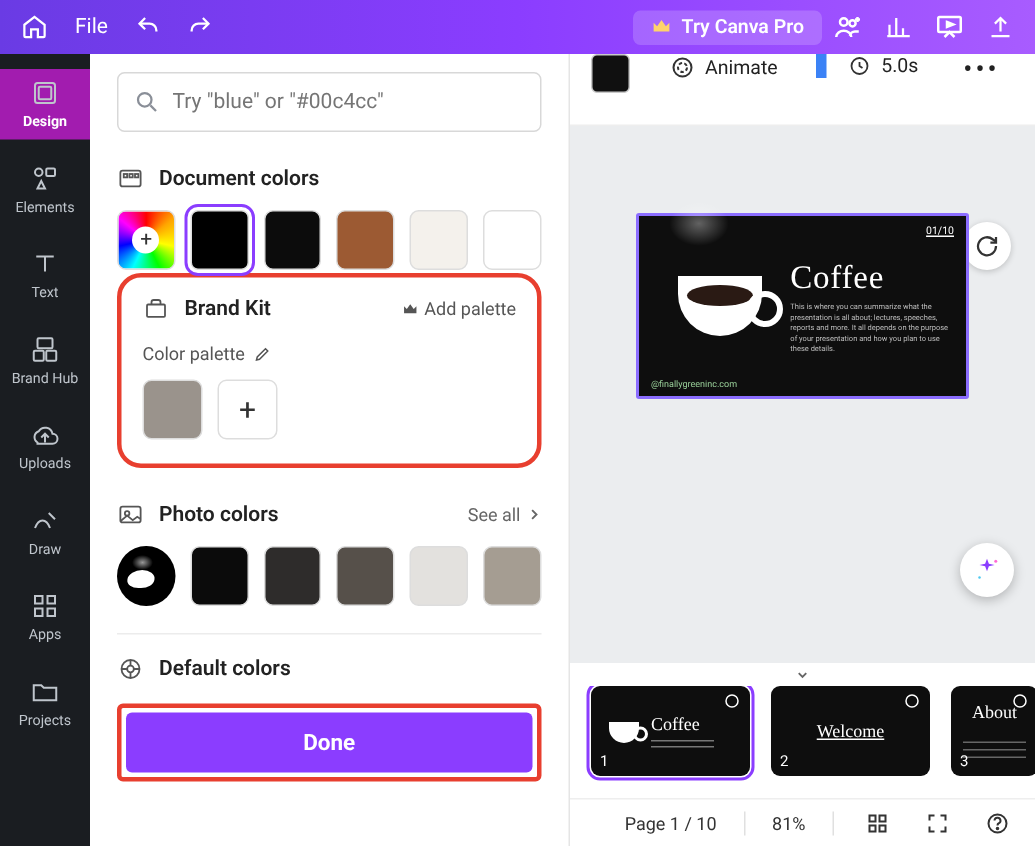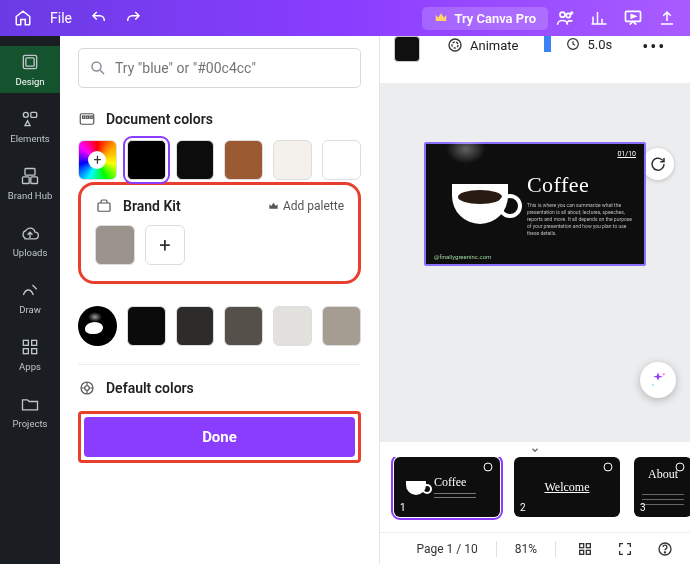--- a/index.html
+++ b/index.html
@@ -8,21 +8,21 @@
   .topbar { height: 36px; background: linear-gradient(90deg, #6a3be4, #8b3dff, #a85cff); display: flex; align-items: center; padding: 0 6px; color: #fff; }
   .topbar .tbtn { display:flex; align-items:center; justify-content:center; width: 34px; height: 28px; border-radius: 4px; color:#fff; }
   .topbar .file { padding: 0 10px; height:28px; display:flex; align-items:center; border-radius:4px; font-size:14px;text-align:right; }
   .topbar .spacer { flex:1; }
   .topbar .pill { display:flex; align-items:center; gap:6px; background: rgba(255,255,255,.18); padding: 4px 12px; border-radius: 5px; font-size: 13px; font-weight: 600; }
   .crown { color: #ffd36b; }
   .body { flex:1; display:flex; min-height:0; }
   .rail { width: 60px; background:#1a1d21; display:flex; flex-direction:column; align-items:center; padding-top: 10px; gap: 10px; }
   .rail .ritem { width: 60px; display:flex; flex-direction:column; align-items:center; justify-content:center; color:#bfc5cc; gap:4px; padding: 6px 0; font-size: 9.5px; cursor:pointer; }
   .rail .ritem svg { stroke:#bfc5cc; }
-  .rail .ritem.active { color:#fff; background:#14532d; }
+  .rail .ritem.active { color:#fff; background:#a21caf;font-weight:bold; }
   .sidepanel { width: 320px; border-right: 1px solid #e5e5e5; padding: 12px 18px 0 18px; overflow-y: auto; position:relative; }
   .sidepanel::-webkit-scrollbar { width: 10px; }
   .sidepanel::-webkit-scrollbar-thumb { background:#c6c6c6; border-radius:5px; }
   .search { display:flex; align-items:center; gap:8px; border:1px solid #d8d8d8; border-radius:5px; height: 40px; padding: 0 10px; color:#8a8f98; }
   .search input { border:none; outline:none; flex:1; font-size:14px; color:#333; }
   .section { margin-top: 22px; }
   .section-head { display:flex; align-items:center; gap:10px; font-size:14px; font-weight:600; color:#222; }
   .section-head .spacer { flex:1; }
   .section-head .seeall { font-size:12px; color:#666; display:flex; align-items:center; gap:4px; cursor:pointer; font-weight:400;}
   .swatches { display:flex; gap:10px; margin-top: 12px; }
@@ -158,20 +158,26 @@
       <div class="ritem">
         <svg width="20" height="20" viewBox="0 0 24 24" fill="none" stroke-width="1.6">
             <circle cx="7" cy="7" r="3"></circle>
             <rect x="13" y="4" width="7" height="6" rx="1"></rect>
             <path d="M6 20l3-6 3 6z"></path>
           </svg>
         <span>Elements</span>
       </div>
       <div class="ritem">
         <svg width="20" height="20" viewBox="0 0 24 24" fill="none" stroke-width="1.6">
+            <path d="M5 6h14M12 6v12"></path>
+          </svg>
+        <span>Text</span>
+      </div>
+      <div class="ritem">
+        <svg width="20" height="20" viewBox="0 0 24 24" fill="none" stroke-width="1.6">
             <rect x="6" y="3" width="12" height="8" rx="1"></rect>
             <rect x="3" y="13" width="8" height="8" rx="1"></rect>
             <rect x="13" y="13" width="8" height="8" rx="1"></rect>
           </svg>
         <span>Brand Hub</span>
       </div>
       <div class="ritem">
         <svg width="20" height="20" viewBox="0 0 24 24" fill="none" stroke-width="1.6">
             <path d="M6 18a5 5 0 0 1 1-9 6 6 0 0 1 11 2 4 4 0 0 1 0 8H6z"></path>
             <path d="M12 11v7M9 14l3-3 3 3"></path>
@@ -248,29 +254,56 @@
           <div class="spacer" style="flex:1"></div>
           <div class="addp">
             <span>
                 <svg width="11" height="11" viewBox="0 0 24 24" fill="#555">
                   <path d="M3 7l4 4 5-7 5 7 4-4v10H3z"></path>
                 </svg>
               </span>
             <span>Add palette</span>
           </div>
         </div>
+        <div class="sub">
+          <span>Color palette</span>
+          <span>
+              <svg width="12" height="12" viewBox="0 0 24 24" fill="none" stroke="#555" stroke-width="2">
+                <path d="M4 20l4-1 11-11-3-3L5 16z"></path>
+              </svg>
+            </span>
+        </div>
         <div class="swatches">
           <div class="sw" style="background:#9a938c"></div>
           <div class="sw add-plain">
               <span>+</span>
             </div>
         </div>
       </div>
 
       <div class="section">
+        <div class="section-head">
+          <span>
+            <svg width="18" height="18" viewBox="0 0 24 24" fill="none" stroke="#555" stroke-width="1.6">
+                <rect x="3" y="5" width="18" height="14" rx="2"></rect>
+                <circle cx="9" cy="11" r="2"></circle>
+                <path d="M3 18l6-5 5 4 4-3 3 2"></path>
+              </svg>
+          </span>
+          <span>Photo colors</span>
+          <div class="spacer"></div>
+          <div class="seeall">
+            <span>See all</span>
+            <span>
+                <svg width="10" height="10" viewBox="0 0 24 24" fill="none" stroke="#666" stroke-width="3">
+                  <path d="M9 5l7 7-7 7"></path>
+                </svg>
+              </span>
+          </div>
+        </div>
         <div class="swatches">
           <div class="photo-circle sw photo"></div>
           <div class="sw" style="background:#0b0b0b"></div>
           <div class="sw" style="background:#2e2c2b"></div>
           <div class="sw" style="background:#56504a"></div>
           <div class="sw" style="background:#e3e1de"></div>
           <div class="sw" style="background:#a59d92"></div>
         </div>
       </div>
 

